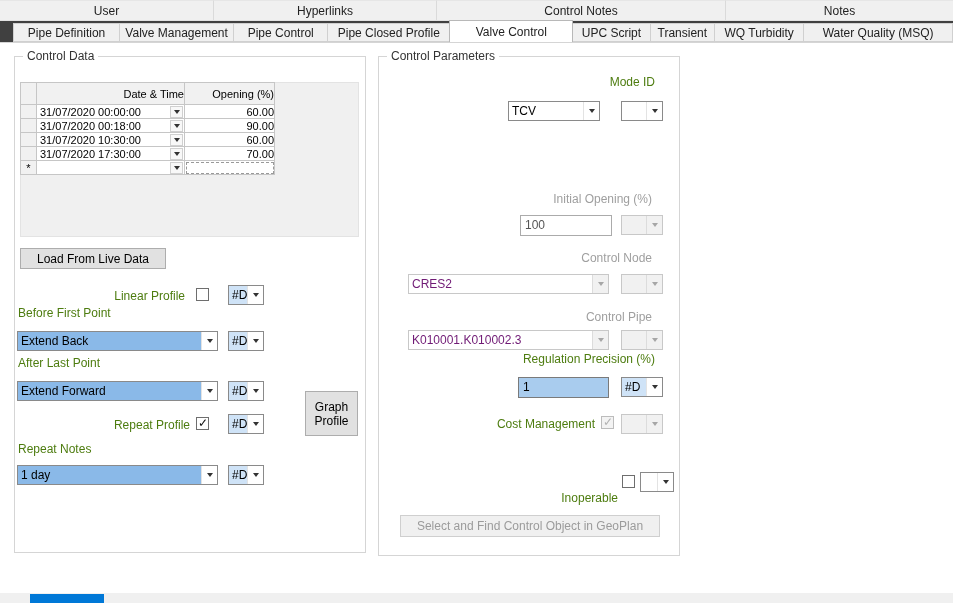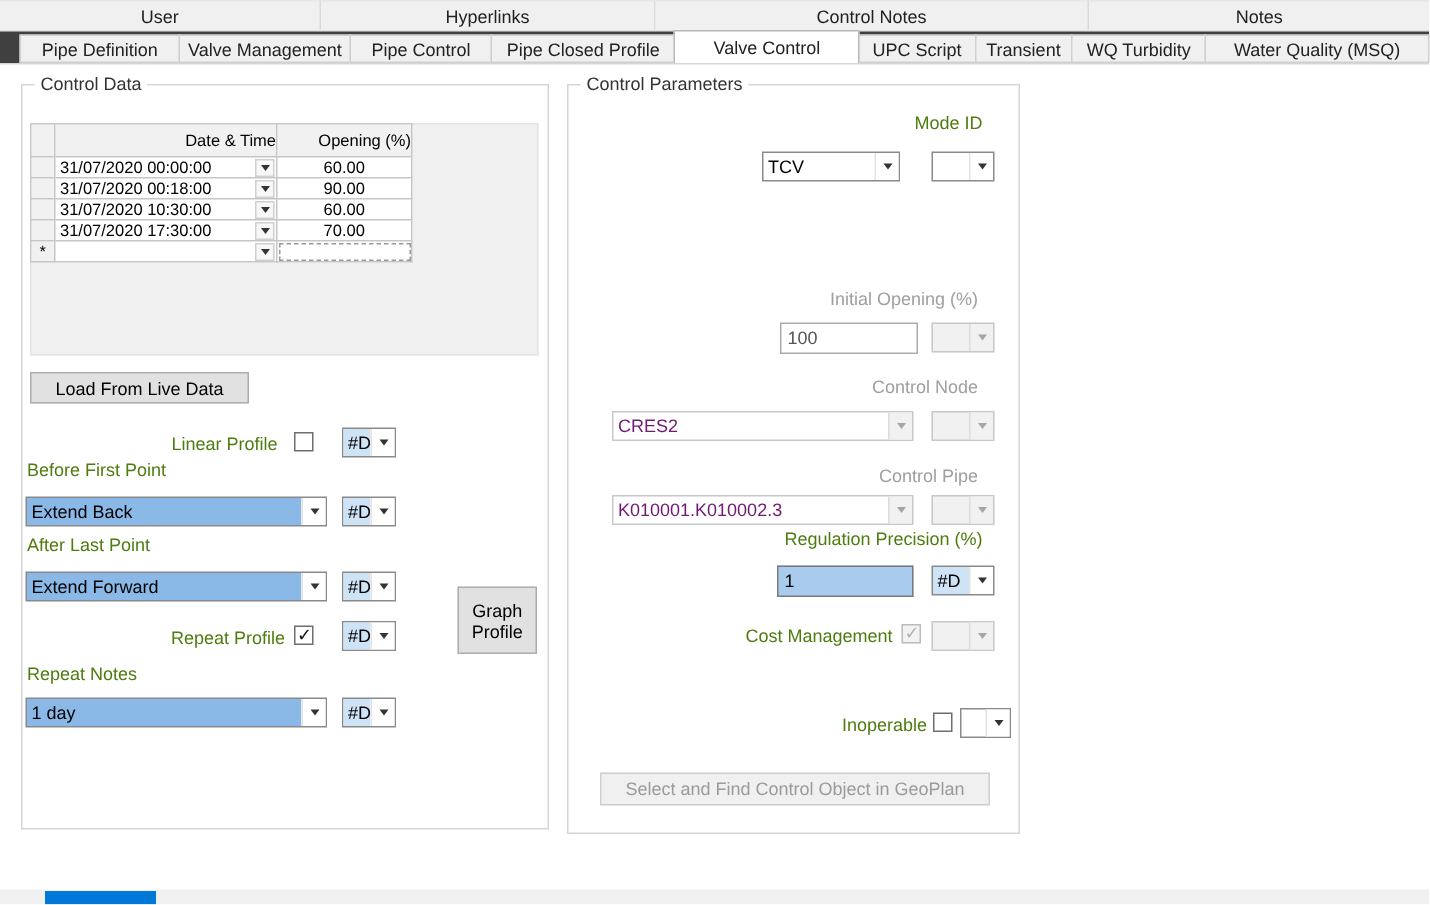--- a/index.html
+++ b/index.html
@@ -27,21 +27,21 @@
   
   table.grid{position:absolute;border-collapse:collapse;table-layout:fixed;width:254px;background:#fff;z-index:13}
   table.grid td,table.grid th{border:1px solid #c6c6c6;font-size:11px;font-weight:normal;padding:0;overflow:hidden}
   table.grid th{height:22px;background:#f1f1f1;color:#000;text-align:right}
   table.grid td{height:14px;background:#fff}
   td.sel,th.sel{background:#f1f1f1 !important}
   td.star{text-align:center;font-size:12px;line-height:12px}
   .dtwrap{display:flex;align-items:center;height:100%}
   .dtv{flex:1;padding-left:3px;white-space:nowrap}
   .celldd{width:13px;height:12px;margin-right:1px;display:flex;align-items:center;justify-content:center;background:#f8f8f8;border:1px solid #d0d0d0}
-  td.op{text-align:center;padding-right:4px}
+  td.op{text-align:right;padding-right:4px}
   td.dashedcell{outline:1px dashed #999;outline-offset:-2px}
 
   
   .lbl{position:absolute;font-size:12px;color:#4d7c0f;white-space:nowrap;z-index:13}
   .lbl.right{text-align:right}
   .lbl.dim{color:#9f9f9f}
 
   .btn{position:absolute;background:#e1e1e1;border:1px solid #adadad;display:flex;align-items:center;justify-content:center;text-align:center;font-size:12px;color:#000;z-index:13;line-height:14px}
   .btn.disabled{background:#f0f0f0;border-color:#cfcfcf;color:#9b9b9b}
 
@@ -305,21 +305,21 @@
 
   <div class="lbl right" style="left:440px;top:417px;width:155px">Cost Management</div>
   <div class="cb disabled checked" style="left:601px;top:416px"></div>
   <div class="combo disabled gray" style="left:621px;top:414px;width:42px">
     <span class="ctext"></span>
       <span class="cbtn">
         <i class="arr"></i>
       </span>
   </div>
 
-  <div class="lbl right" style="left:490px;top:476px;width:128px">Inoperable</div>
+  <div class="lbl right" style="left:490px;top:491px;width:128px">Inoperable</div>
   <div class="cb" style="left:622px;top:475px"></div>
   <div class="combo" style="left:640px;top:472px;width:34px">
     <span class="ctext"></span>
       <span class="cbtn">
         <i class="arr"></i>
       </span>
   </div>
 
   <div class="btn disabled" style="left:400px;top:515px;width:260px;height:22px">Select and Find Control Object in GeoPlan</div>
 

